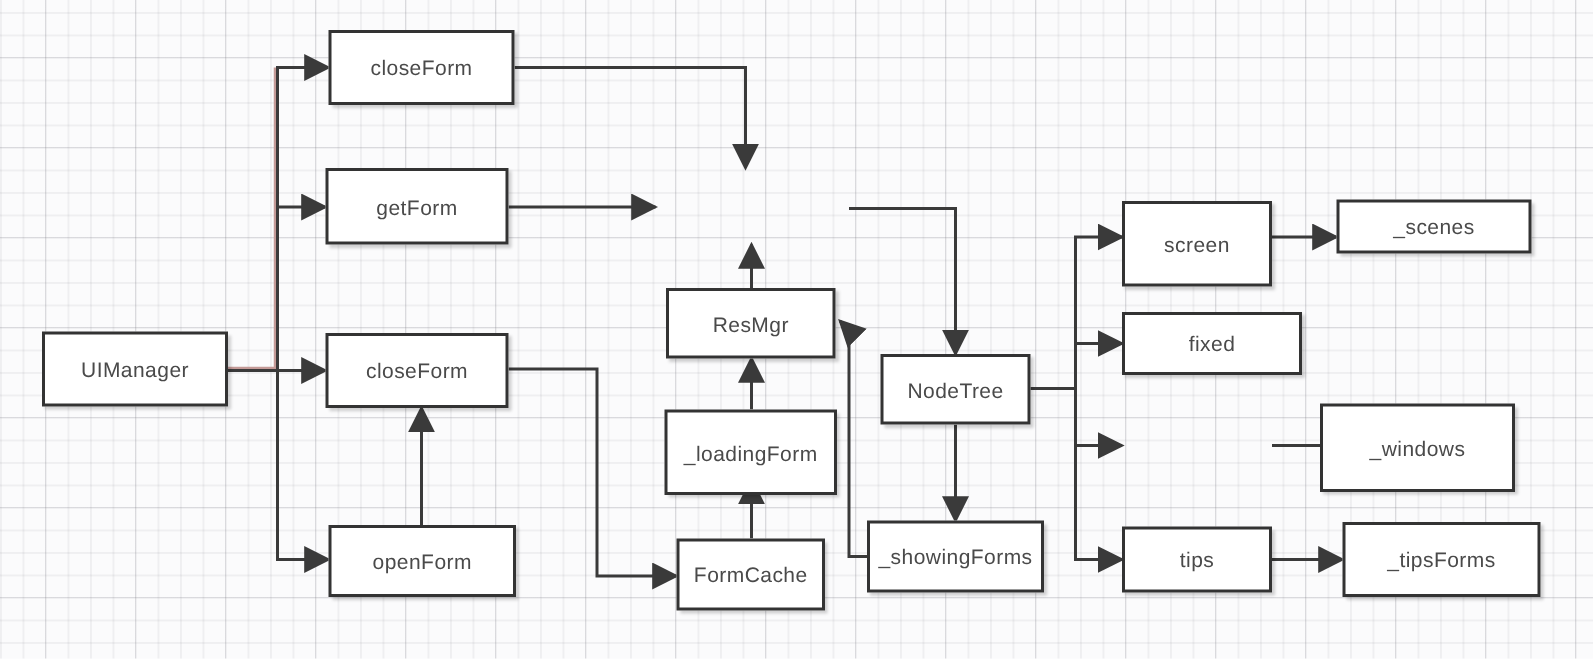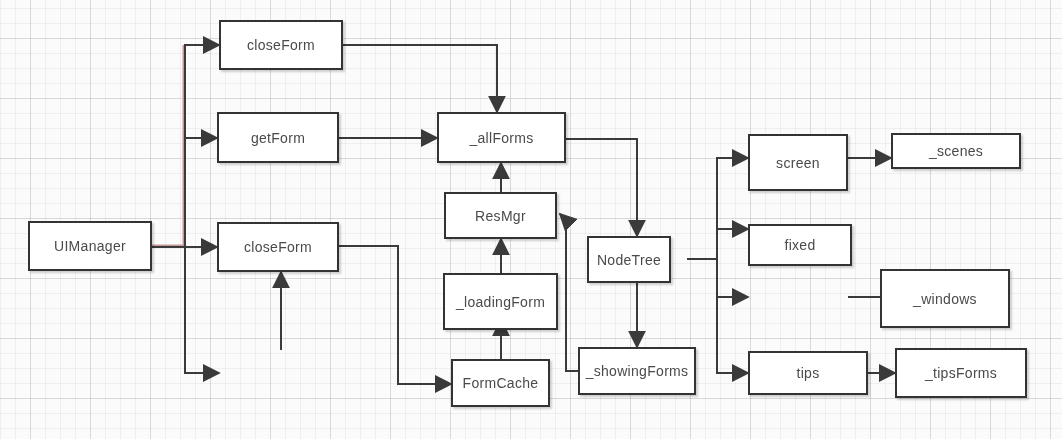--- a/index.html
+++ b/index.html
@@ -79,45 +79,45 @@
   </div>
   <div class="node" style="left:219px;top:20px;width:124px;height:50px">
     <span class="lbl">closeForm</span>
   </div>
   <div class="node" style="left:217px;top:112px;width:122px;height:51px">
     <span class="lbl">getForm</span>
   </div>
   <div class="node" style="left:217px;top:222px;width:122px;height:50px">
     <span class="lbl">closeForm</span>
   </div>
-  <div class="node" style="left:437px;top:112px;width:129px;height:51px">
-    <span class="lbl">_allForms</span>
+  <div class="node" style="left:219px;top:350px;width:125px;height:48px">
+    <span class="lbl">openForm</span>
   </div>
   <div class="node" style="left:444px;top:192px;width:113px;height:47px">
     <span class="lbl">ResMgr</span>
   </div>
   <div class="node" style="left:443px;top:273px;width:115px;height:57px">
     <span class="lbl">_loadingForm</span>
   </div>
   <div class="node" style="left:451px;top:359px;width:99px;height:48px">
     <span class="lbl">FormCache</span>
   </div>
-  <div class="node" style="left:587px;top:236px;width:84px;height:47px">
+  <div class="node" style="left:587px;top:236px;width:100px;height:47px">
     <span class="lbl">NodeTree</span>
   </div>
   <div class="node" style="left:578px;top:347px;width:118px;height:48px">
     <span class="lbl">_showingForms</span>
   </div>
   <div class="node" style="left:748px;top:134px;width:100px;height:57px">
     <span class="lbl">screen</span>
   </div>
-  <div class="node" style="left:748px;top:224px;width:104px;height:42px">
+  <div class="node" style="left:748px;top:208px;width:120px;height:42px">
     <span class="lbl">fixed</span>
   </div>
-  <div class="node" style="left:748px;top:351px;width:120px;height:44px">
+  <div class="node" style="left:748px;top:351px;width:100px;height:44px">
     <span class="lbl">tips</span>
   </div>
   <div class="node" style="left:891px;top:133px;width:130px;height:36px">
     <span class="lbl">_scenes</span>
   </div>
   <div class="node" style="left:880px;top:269px;width:130px;height:59px">
     <span class="lbl">_windows</span>
   </div>
   <div class="node" style="left:895px;top:348px;width:132px;height:50px">
     <span class="lbl">_tipsForms</span>

